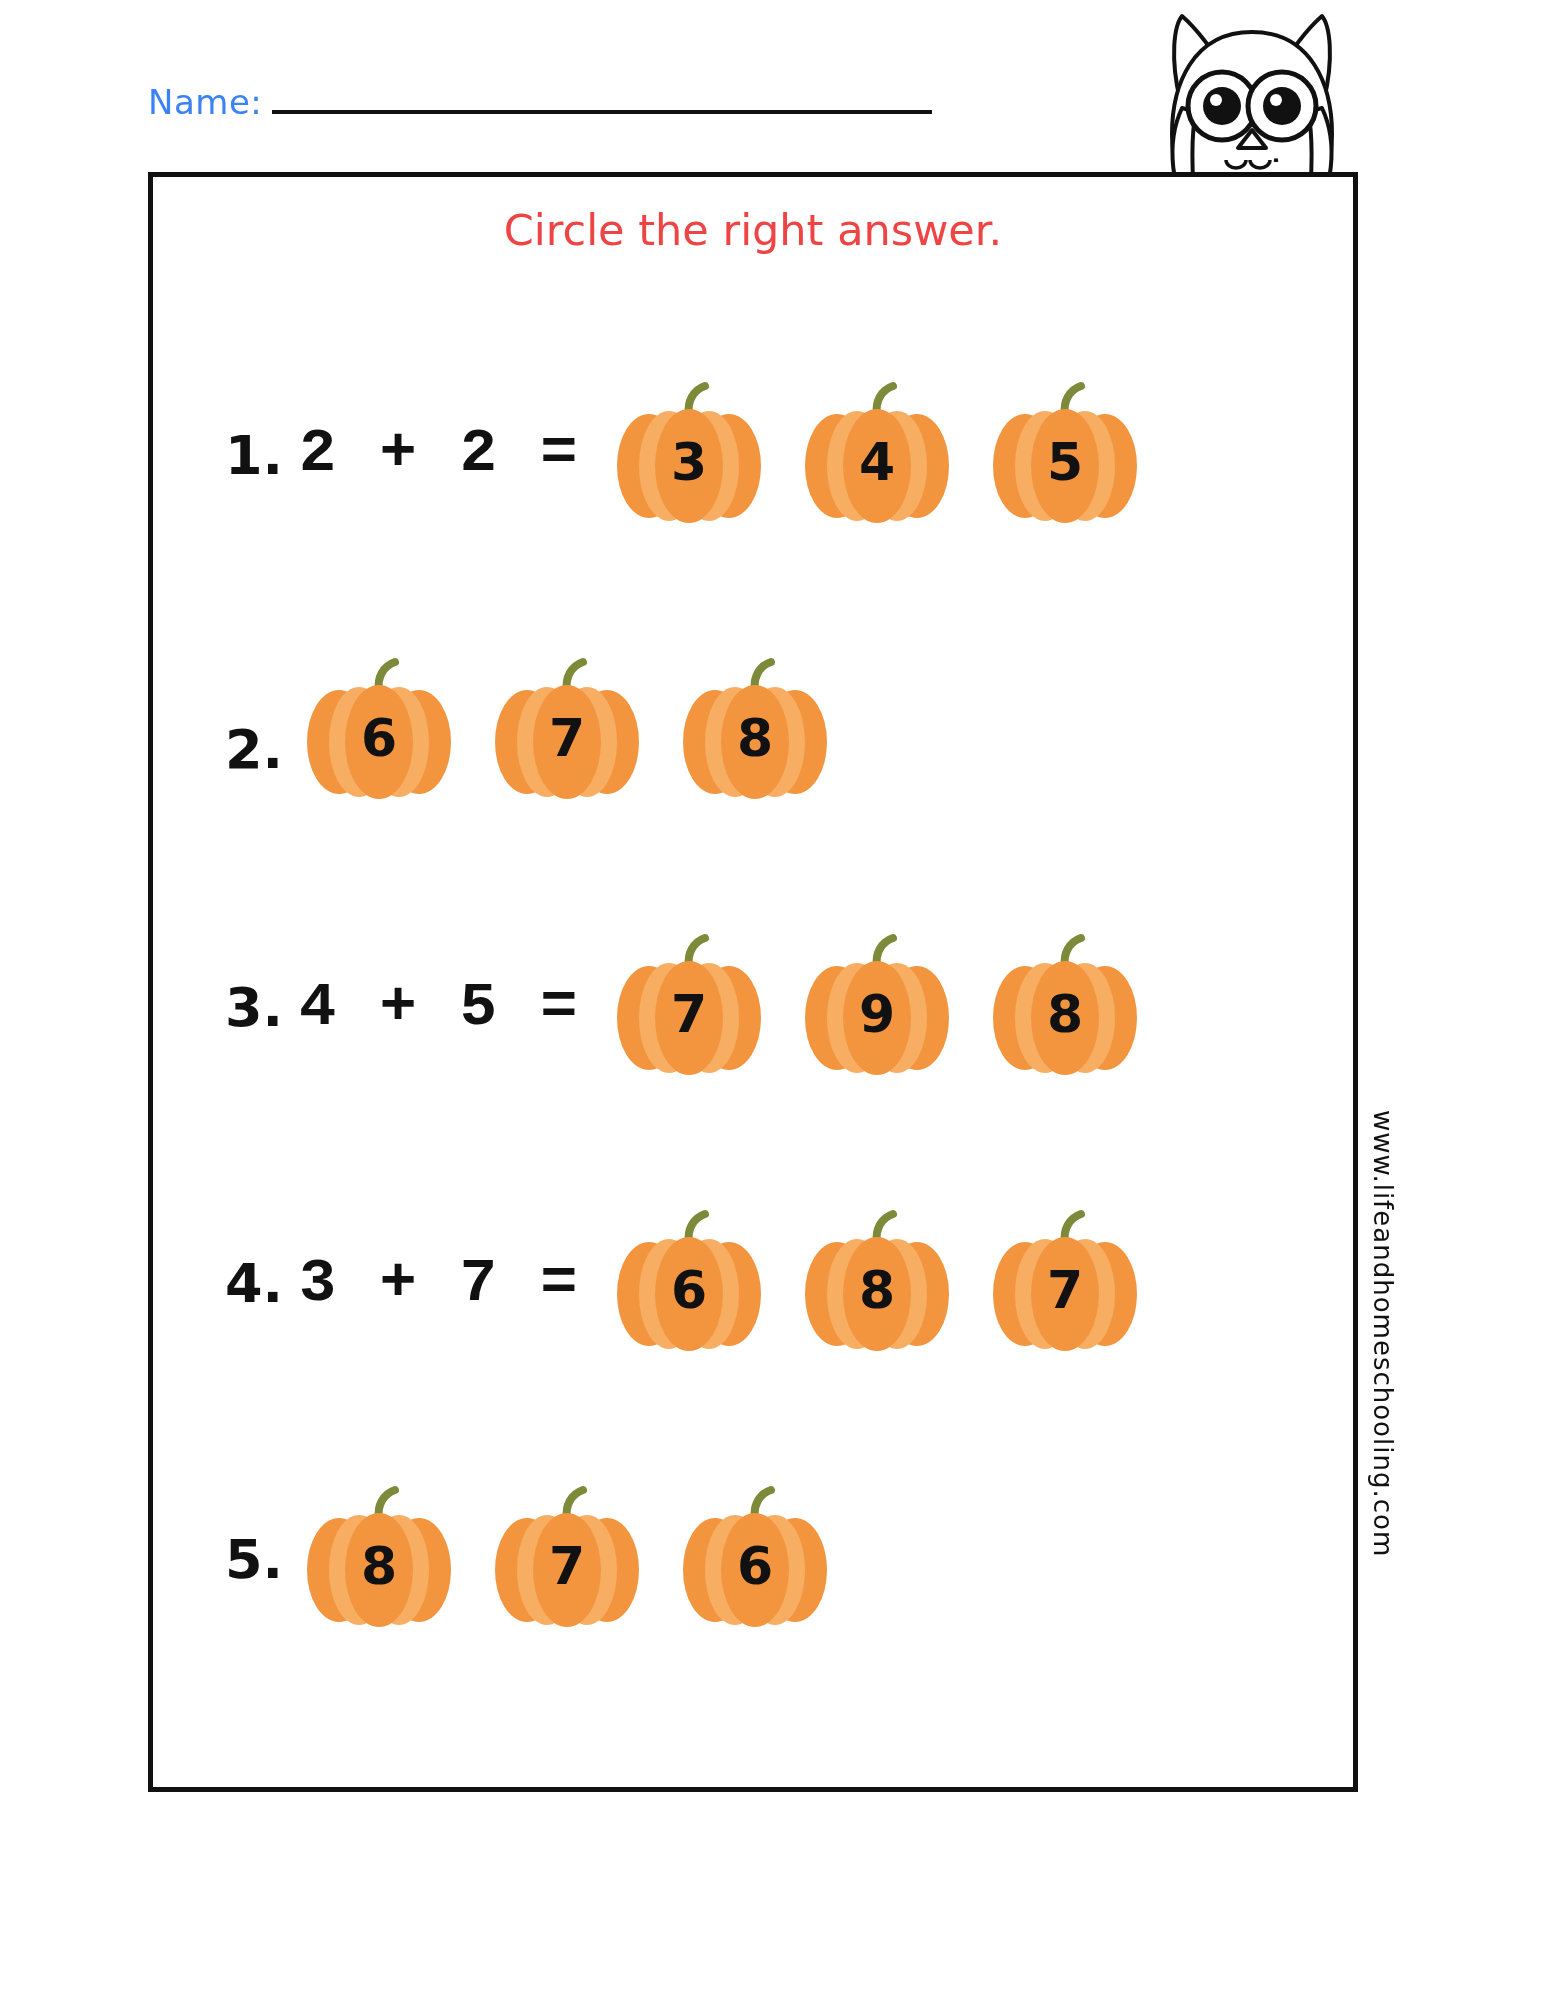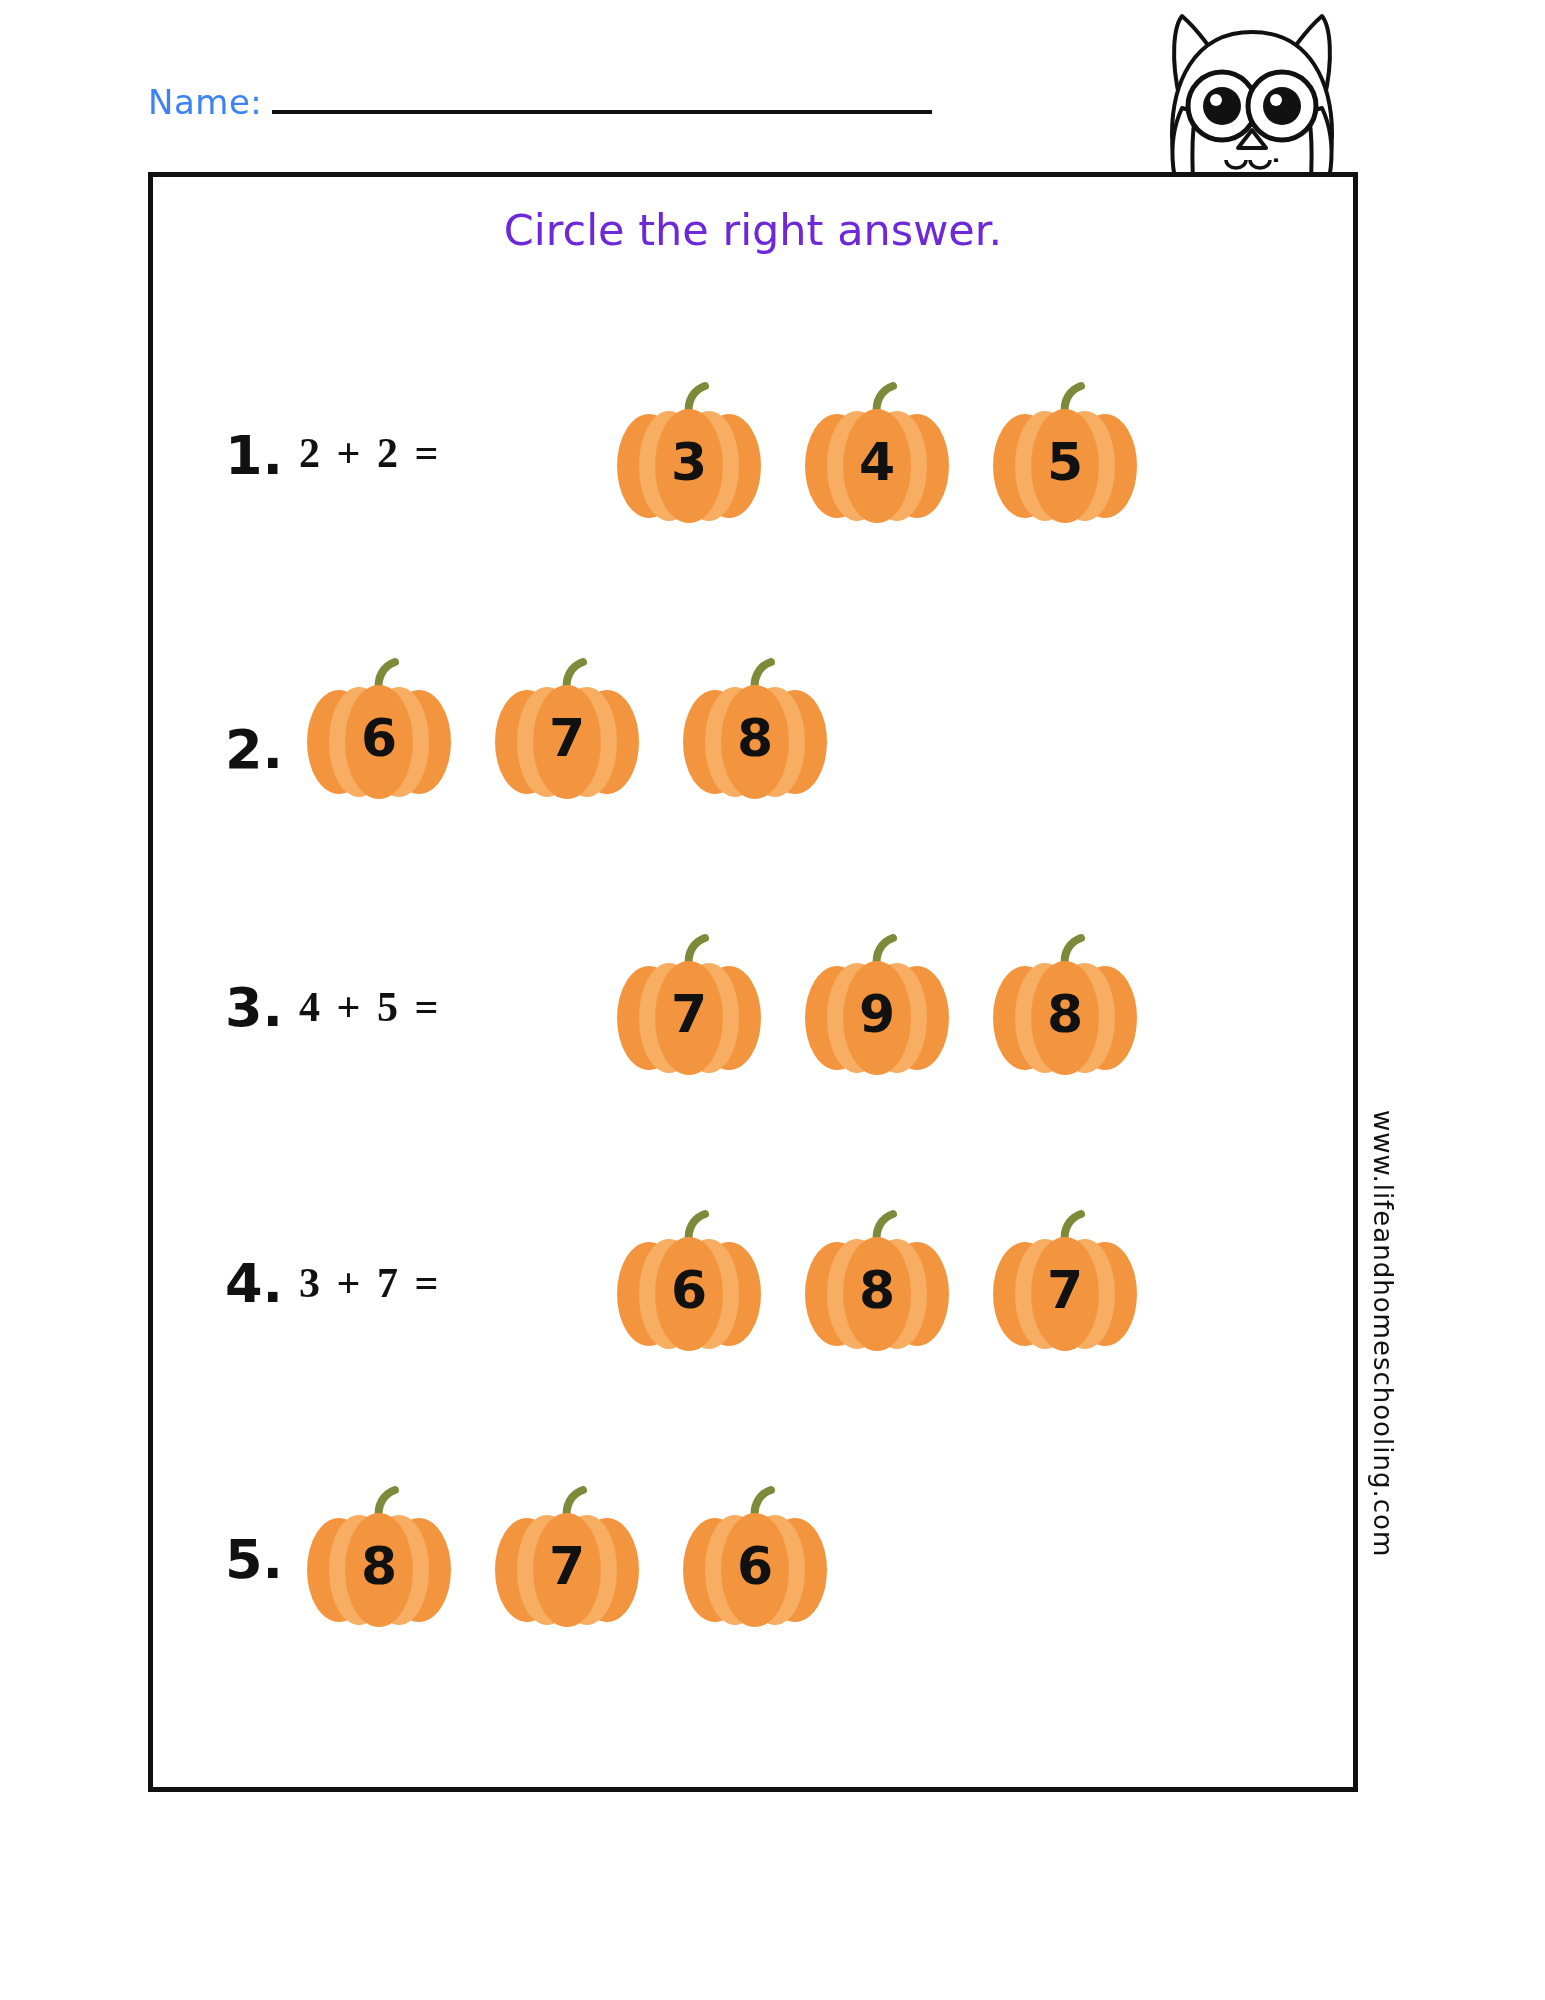--- a/index.html
+++ b/index.html
@@ -48,21 +48,21 @@
     background: #fff;
   }
 
   .instruction {
     position: absolute;
     left: 0;
     right: 0;
     top: 28px;
     text-align: center;
     font-size: 43px;
-    color: #6d28d9;
+    color: #ef4444;
     font-family: "DejaVu Sans", sans-serif;
   }
 
   
   .problems {
     position: absolute;
     left: 0;
     top: 140px;
     width: 100%;
   }
@@ -75,25 +75,25 @@
     width: 130px;
     text-align: right;
     font-size: 54px;
     font-weight: bold;
     color: #111;
     padding-right: 16px;
     font-family: "DejaVu Sans", sans-serif;
   }
   .equation {
     width: 310px;
-    font-size: 42px;
+    font-size: 62px;
     font-weight: bold;
     color: #111;
     letter-spacing: 3px;
-    font-family: Liberation Serif, serif;
+    font-family: Liberation Mono, monospace;
     white-space: nowrap;
   }
   .choices {
     display: flex;
     align-items: center;
     gap: 28px;
   }
 
   
   .pumpkin {

